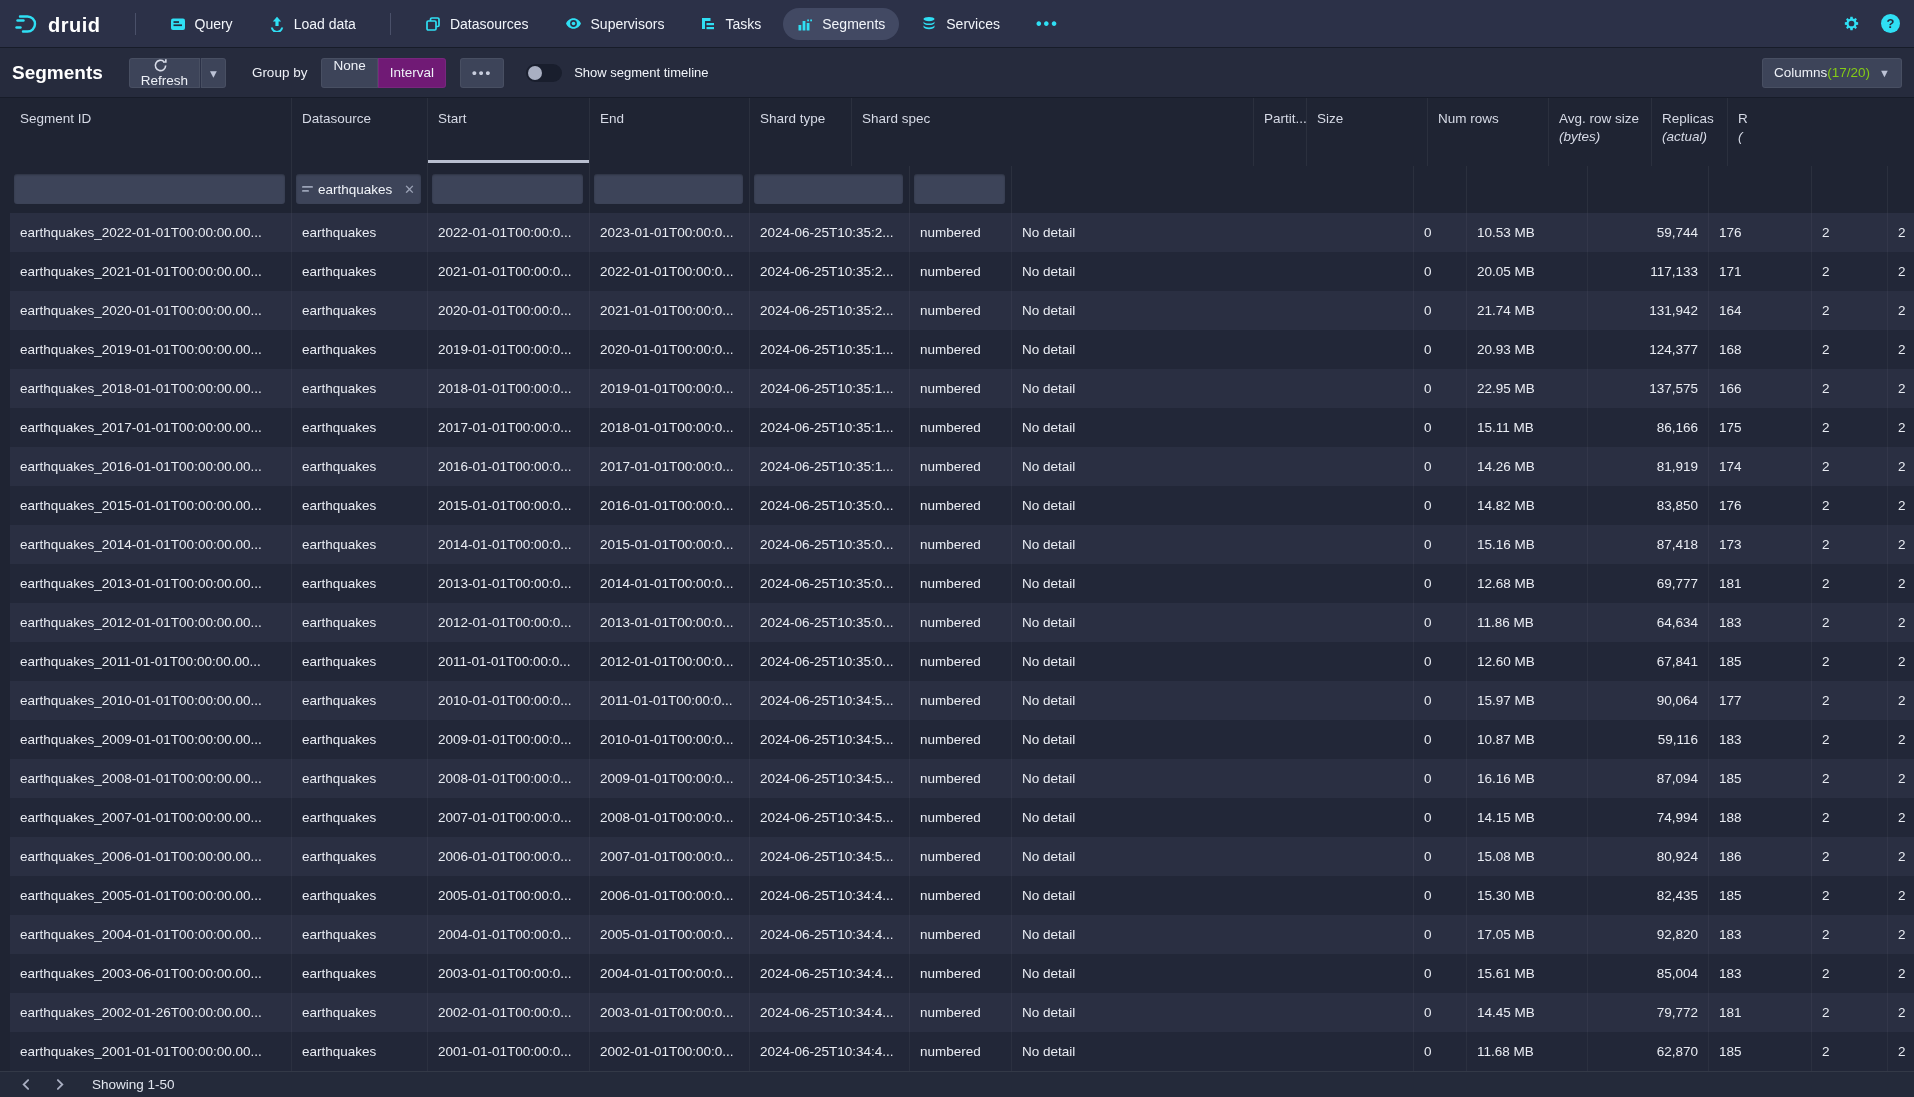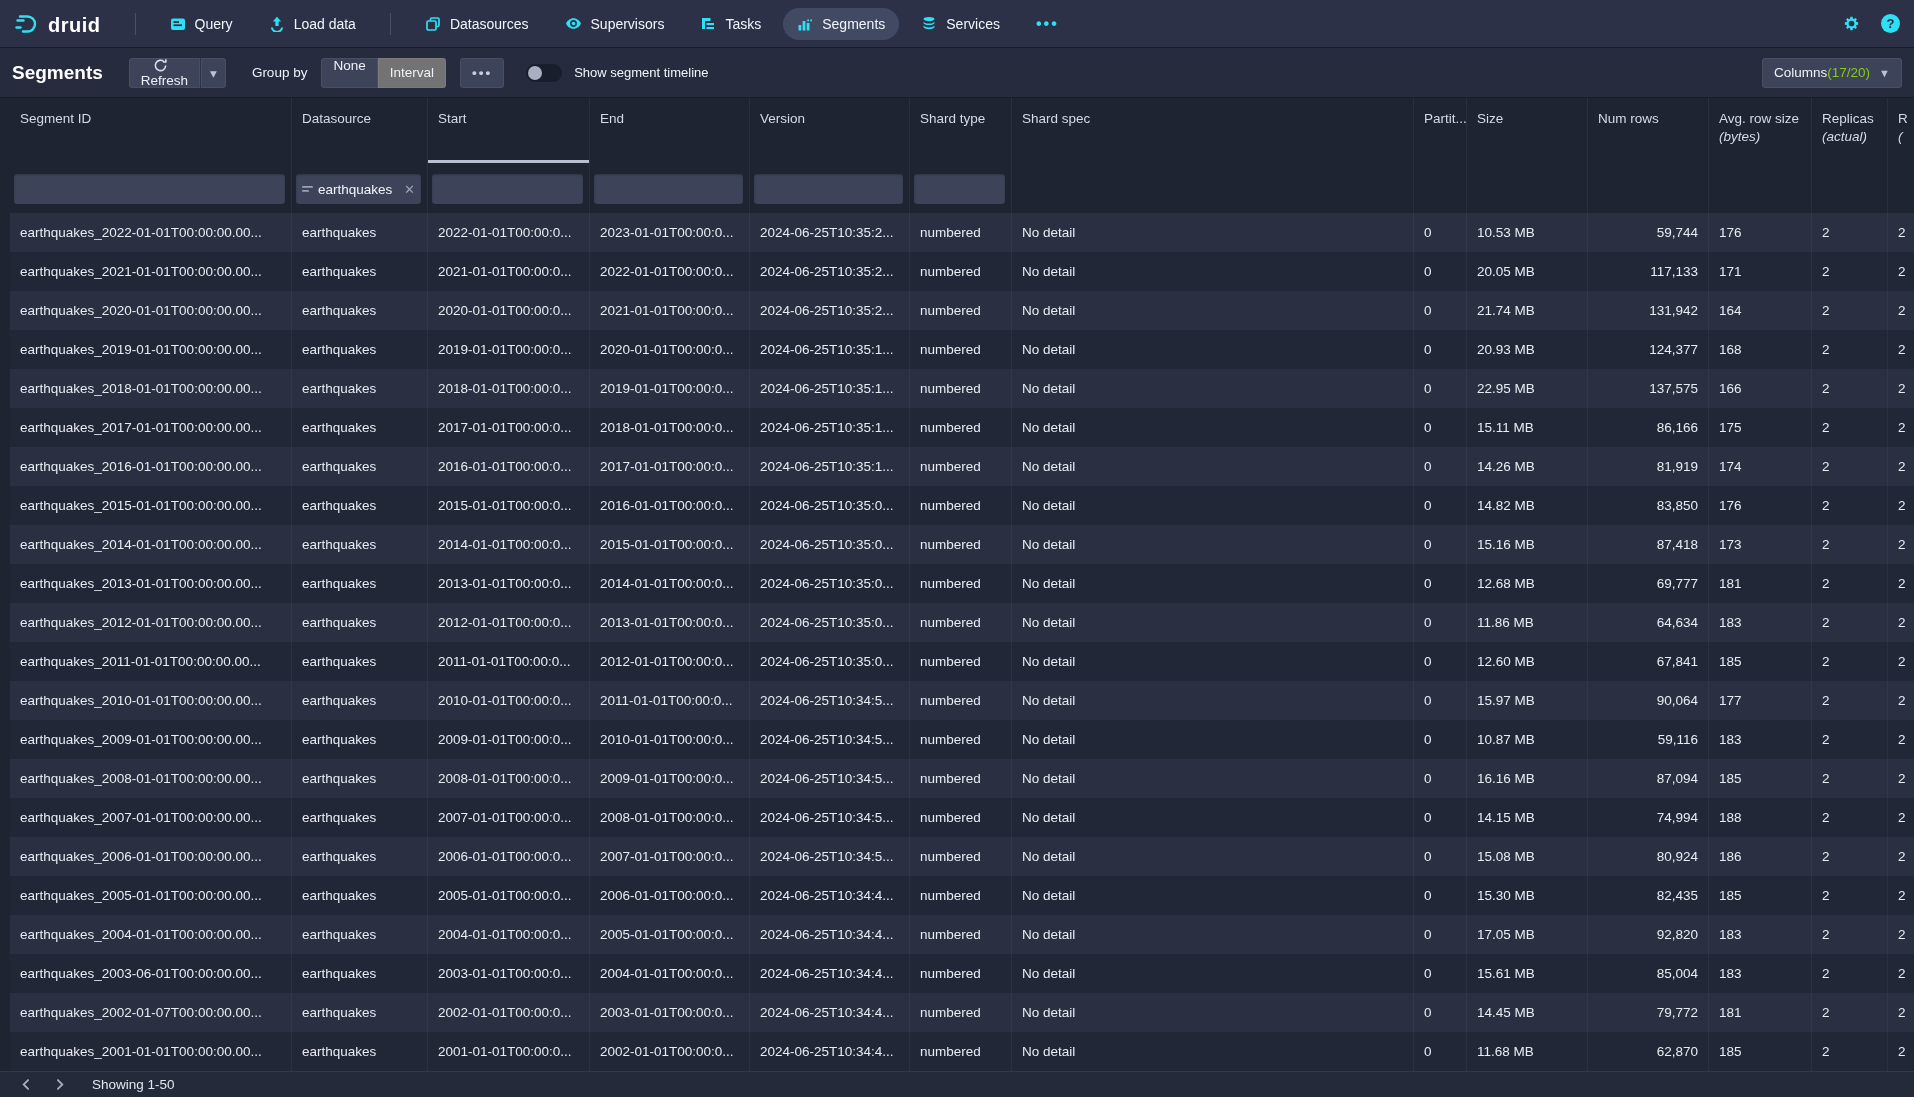--- a/index.html
+++ b/index.html
@@ -43,21 +43,21 @@
     border-radius:3px; height:30px; display:inline-flex; align-items:center;
     padding:0 12px; cursor:pointer; box-shadow:inset 0 0 0 1px rgba(255,255,255,.06);
   }
   .btn-group { display:inline-flex; }
   .btn-group .btn { border-radius:0; }
   .btn-group .btn:first-child { border-radius:3px 0 0 3px;flex-direction:column; }
   .btn-group .btn:last-child { border-radius:0 3px 3px 0; }
   .refresh-caret { border-left:1px solid #2b3147; padding:0 9px; color:#bdc3d6; }
   .refresh-icon { margin-right:8px; display:flex; }
   .label { color:#eef1f7; font-size:13.5px; margin:0 14px; }
-  .seg-active { background:#737373; }
+  .seg-active { background:#701a75; }
   .dots-btn { margin-left:14px; color:#c8cddd; letter-spacing:2px; font-weight:700; }
   .switch-wrap { display:flex; align-items:center; margin-left:22px; cursor:pointer; }
   .switch { width:36px; height:18px; background:#191e2d; border-radius:10px; position:relative; }
   .switch .knob { position:absolute; left:2px; top:2px; width:14px; height:14px; border-radius:50%; background:#a9afc2; }
   .switch-label { margin-left:12px; font-size:13px; color:#f2f5fa; }
   .toolbar-right { margin-left:auto; }
   .cols-muted { color:#84cc16; }
   .caret { color:#bdc3d6; margin-left:9px; font-size:11px; }
 
   
@@ -257,21 +257,20 @@
     </button>
   </span>
 </div>
 
 <div class="table-wrap">
   <div class="thead" id="thead">
       <div class="th c-id"><span>Segment ID</span></div>
       <div class="th c-datasource"><span>Datasource</span></div>
       <div class="th c-start sorted"><span>Start</span></div>
       <div class="th c-end"><span>End</span></div>
-      <div class="th c-version"><span>Version</span></div>
       <div class="th c-shard_type"><span>Shard type</span></div>
       <div class="th c-shard_spec"><span>Shard spec</span></div>
       <div class="th c-partition"><span>Partit...</span></div>
       <div class="th c-size"><span>Size</span></div>
       <div class="th c-num_rows"><span>Num rows</span></div>
       <div class="th c-avg_row_size"><span>Avg. row size</span><span class="sub">(bytes)</span></div>
       <div class="th c-replicas"><span>Replicas</span><span class="sub">(actual)</span></div>
       <div class="th c-replication_factor"><span>R</span><span class="sub">(</span></div>
     </div>
   <div class="filter-row" id="filter-row">
@@ -605,21 +604,21 @@
         <div class="td c-shard_type">numbered</div>
         <div class="td c-shard_spec">No detail</div>
         <div class="td c-partition">0</div>
         <div class="td c-size">15.61 MB</div>
         <div class="td c-num_rows al-right">85,004</div>
         <div class="td c-avg_row_size">183</div>
         <div class="td c-replicas">2</div>
         <div class="td c-replication_factor">2</div>
       </div>
       <div class="tr">
-        <div class="td c-id">earthquakes_2002-01-07T00:00:00.00...</div>
+        <div class="td c-id">earthquakes_2002-01-26T00:00:00.00...</div>
         <div class="td c-datasource">earthquakes</div>
         <div class="td c-start">2002-01-01T00:00:0...</div>
         <div class="td c-end">2003-01-01T00:00:0...</div>
         <div class="td c-version">2024-06-25T10:34:4...</div>
         <div class="td c-shard_type">numbered</div>
         <div class="td c-shard_spec">No detail</div>
         <div class="td c-partition">0</div>
         <div class="td c-size">14.45 MB</div>
         <div class="td c-num_rows al-right">79,772</div>
         <div class="td c-avg_row_size">181</div>

